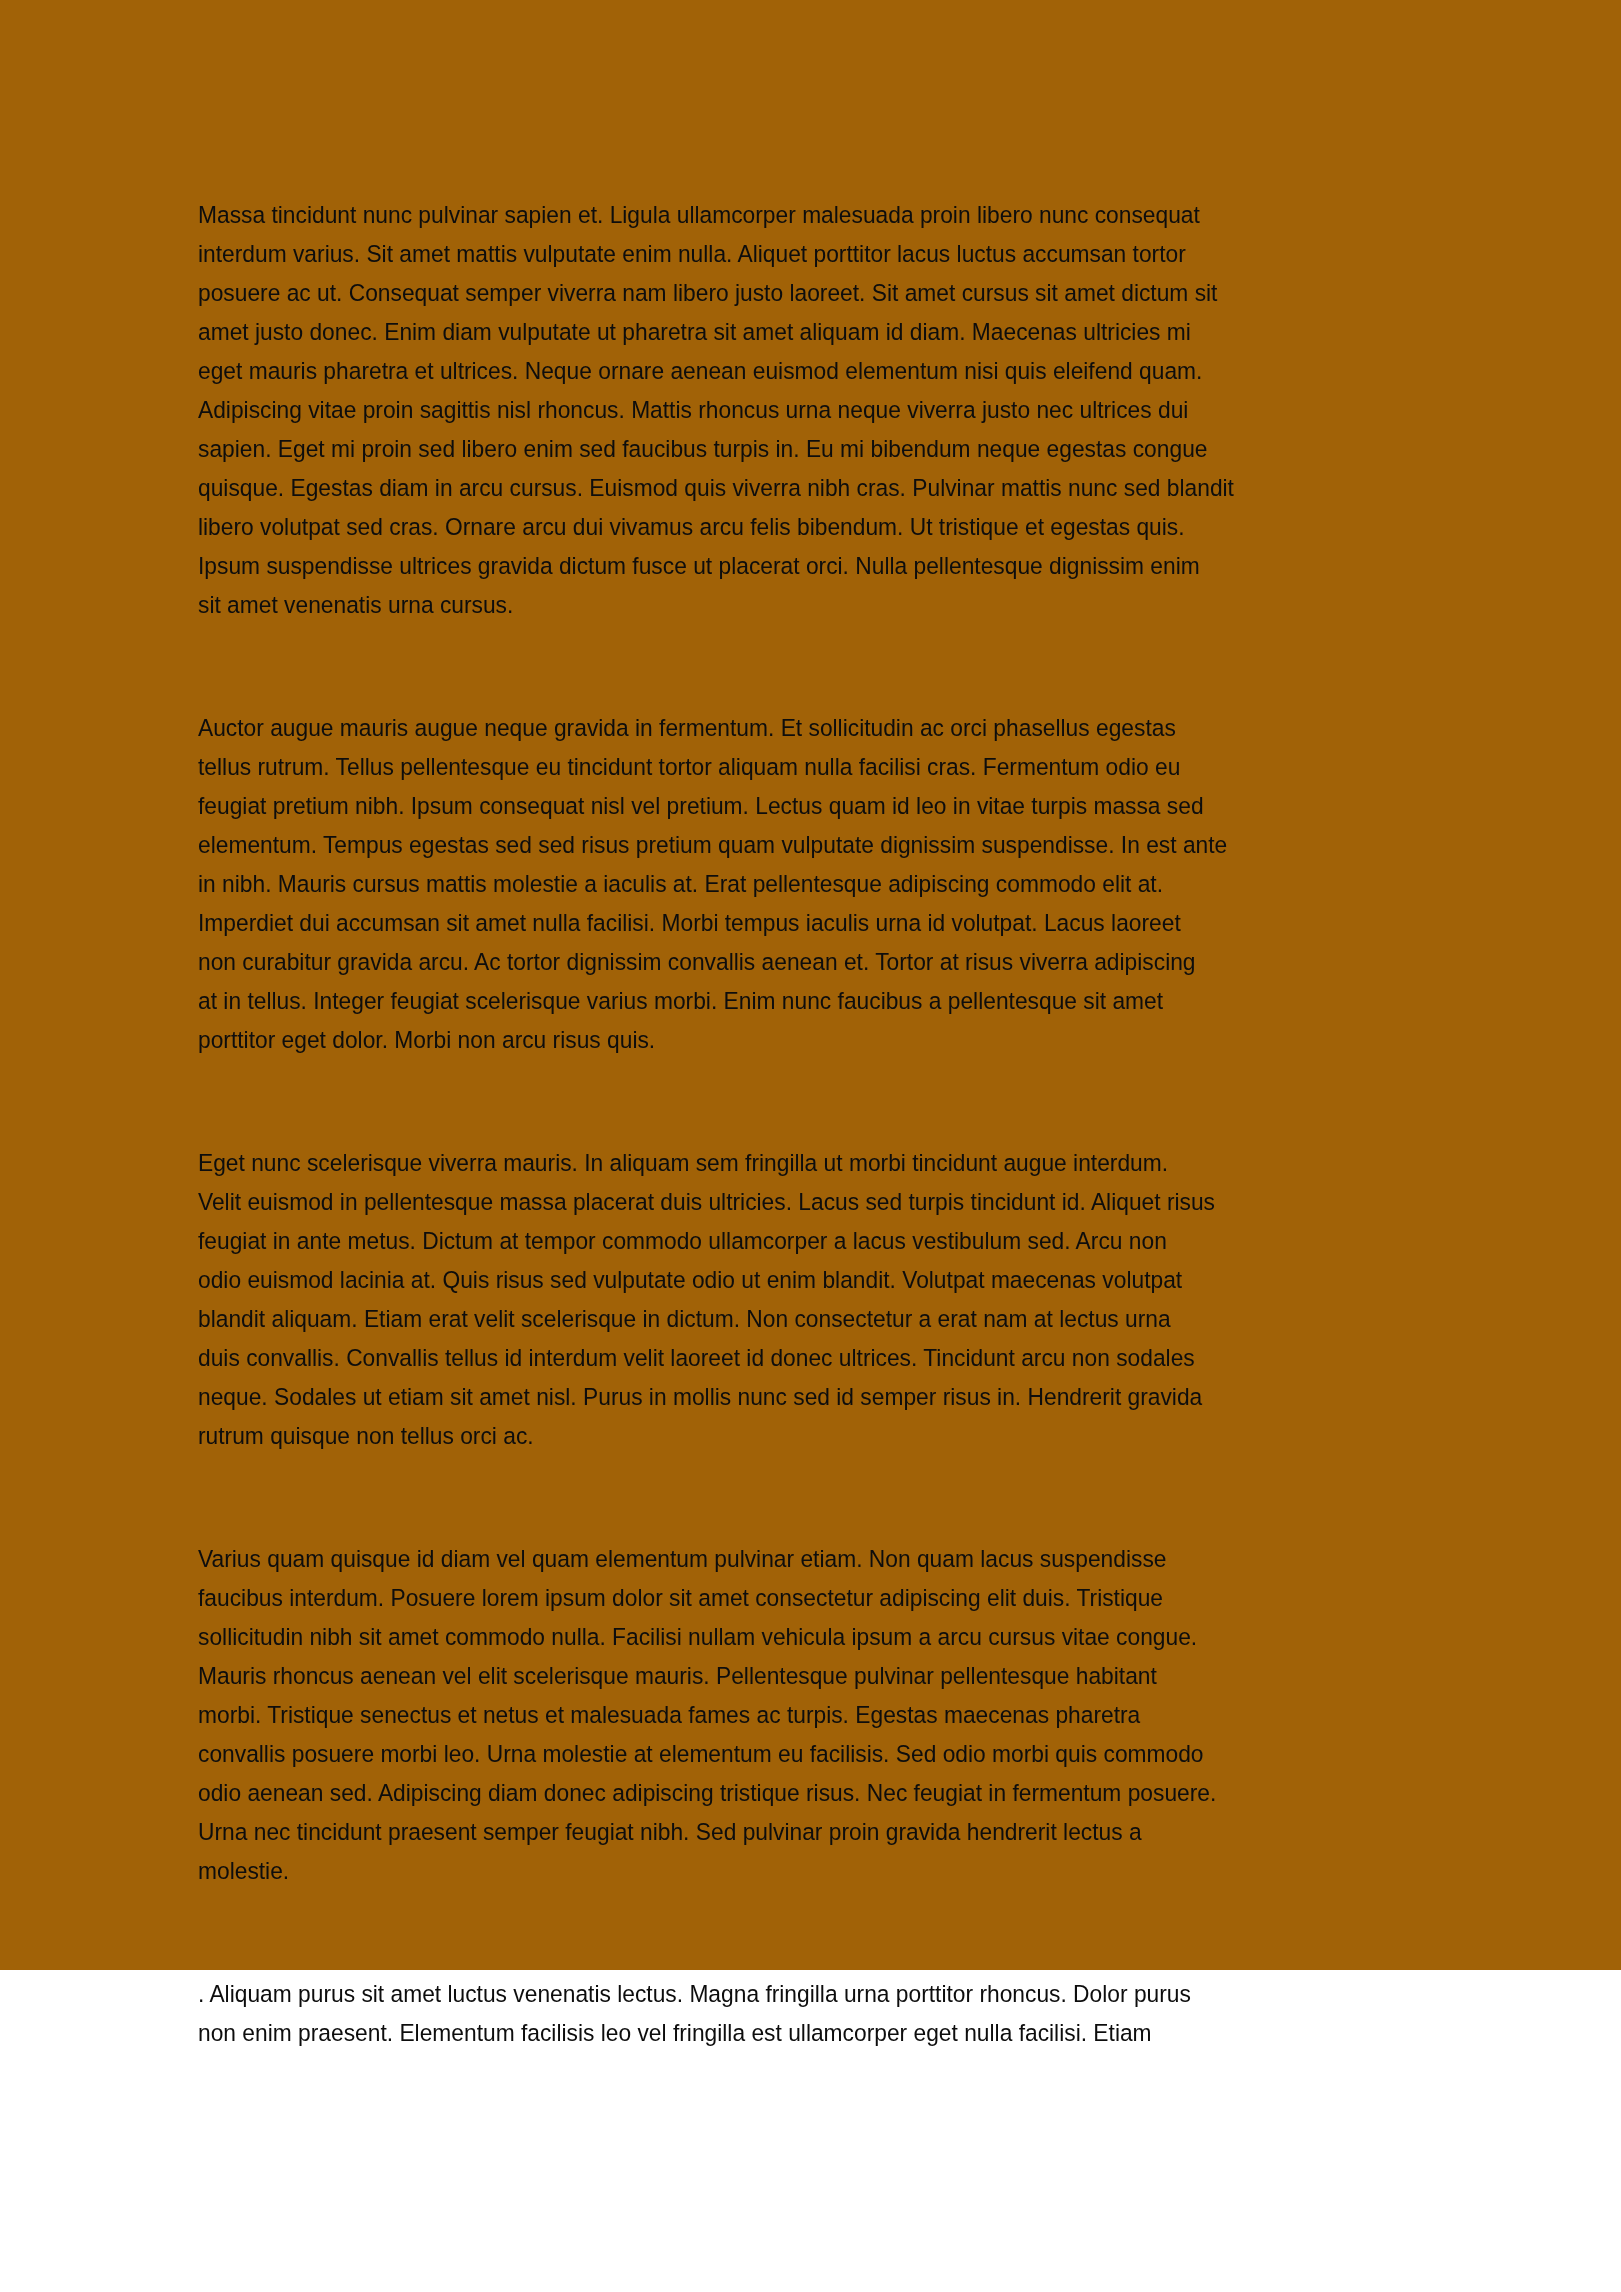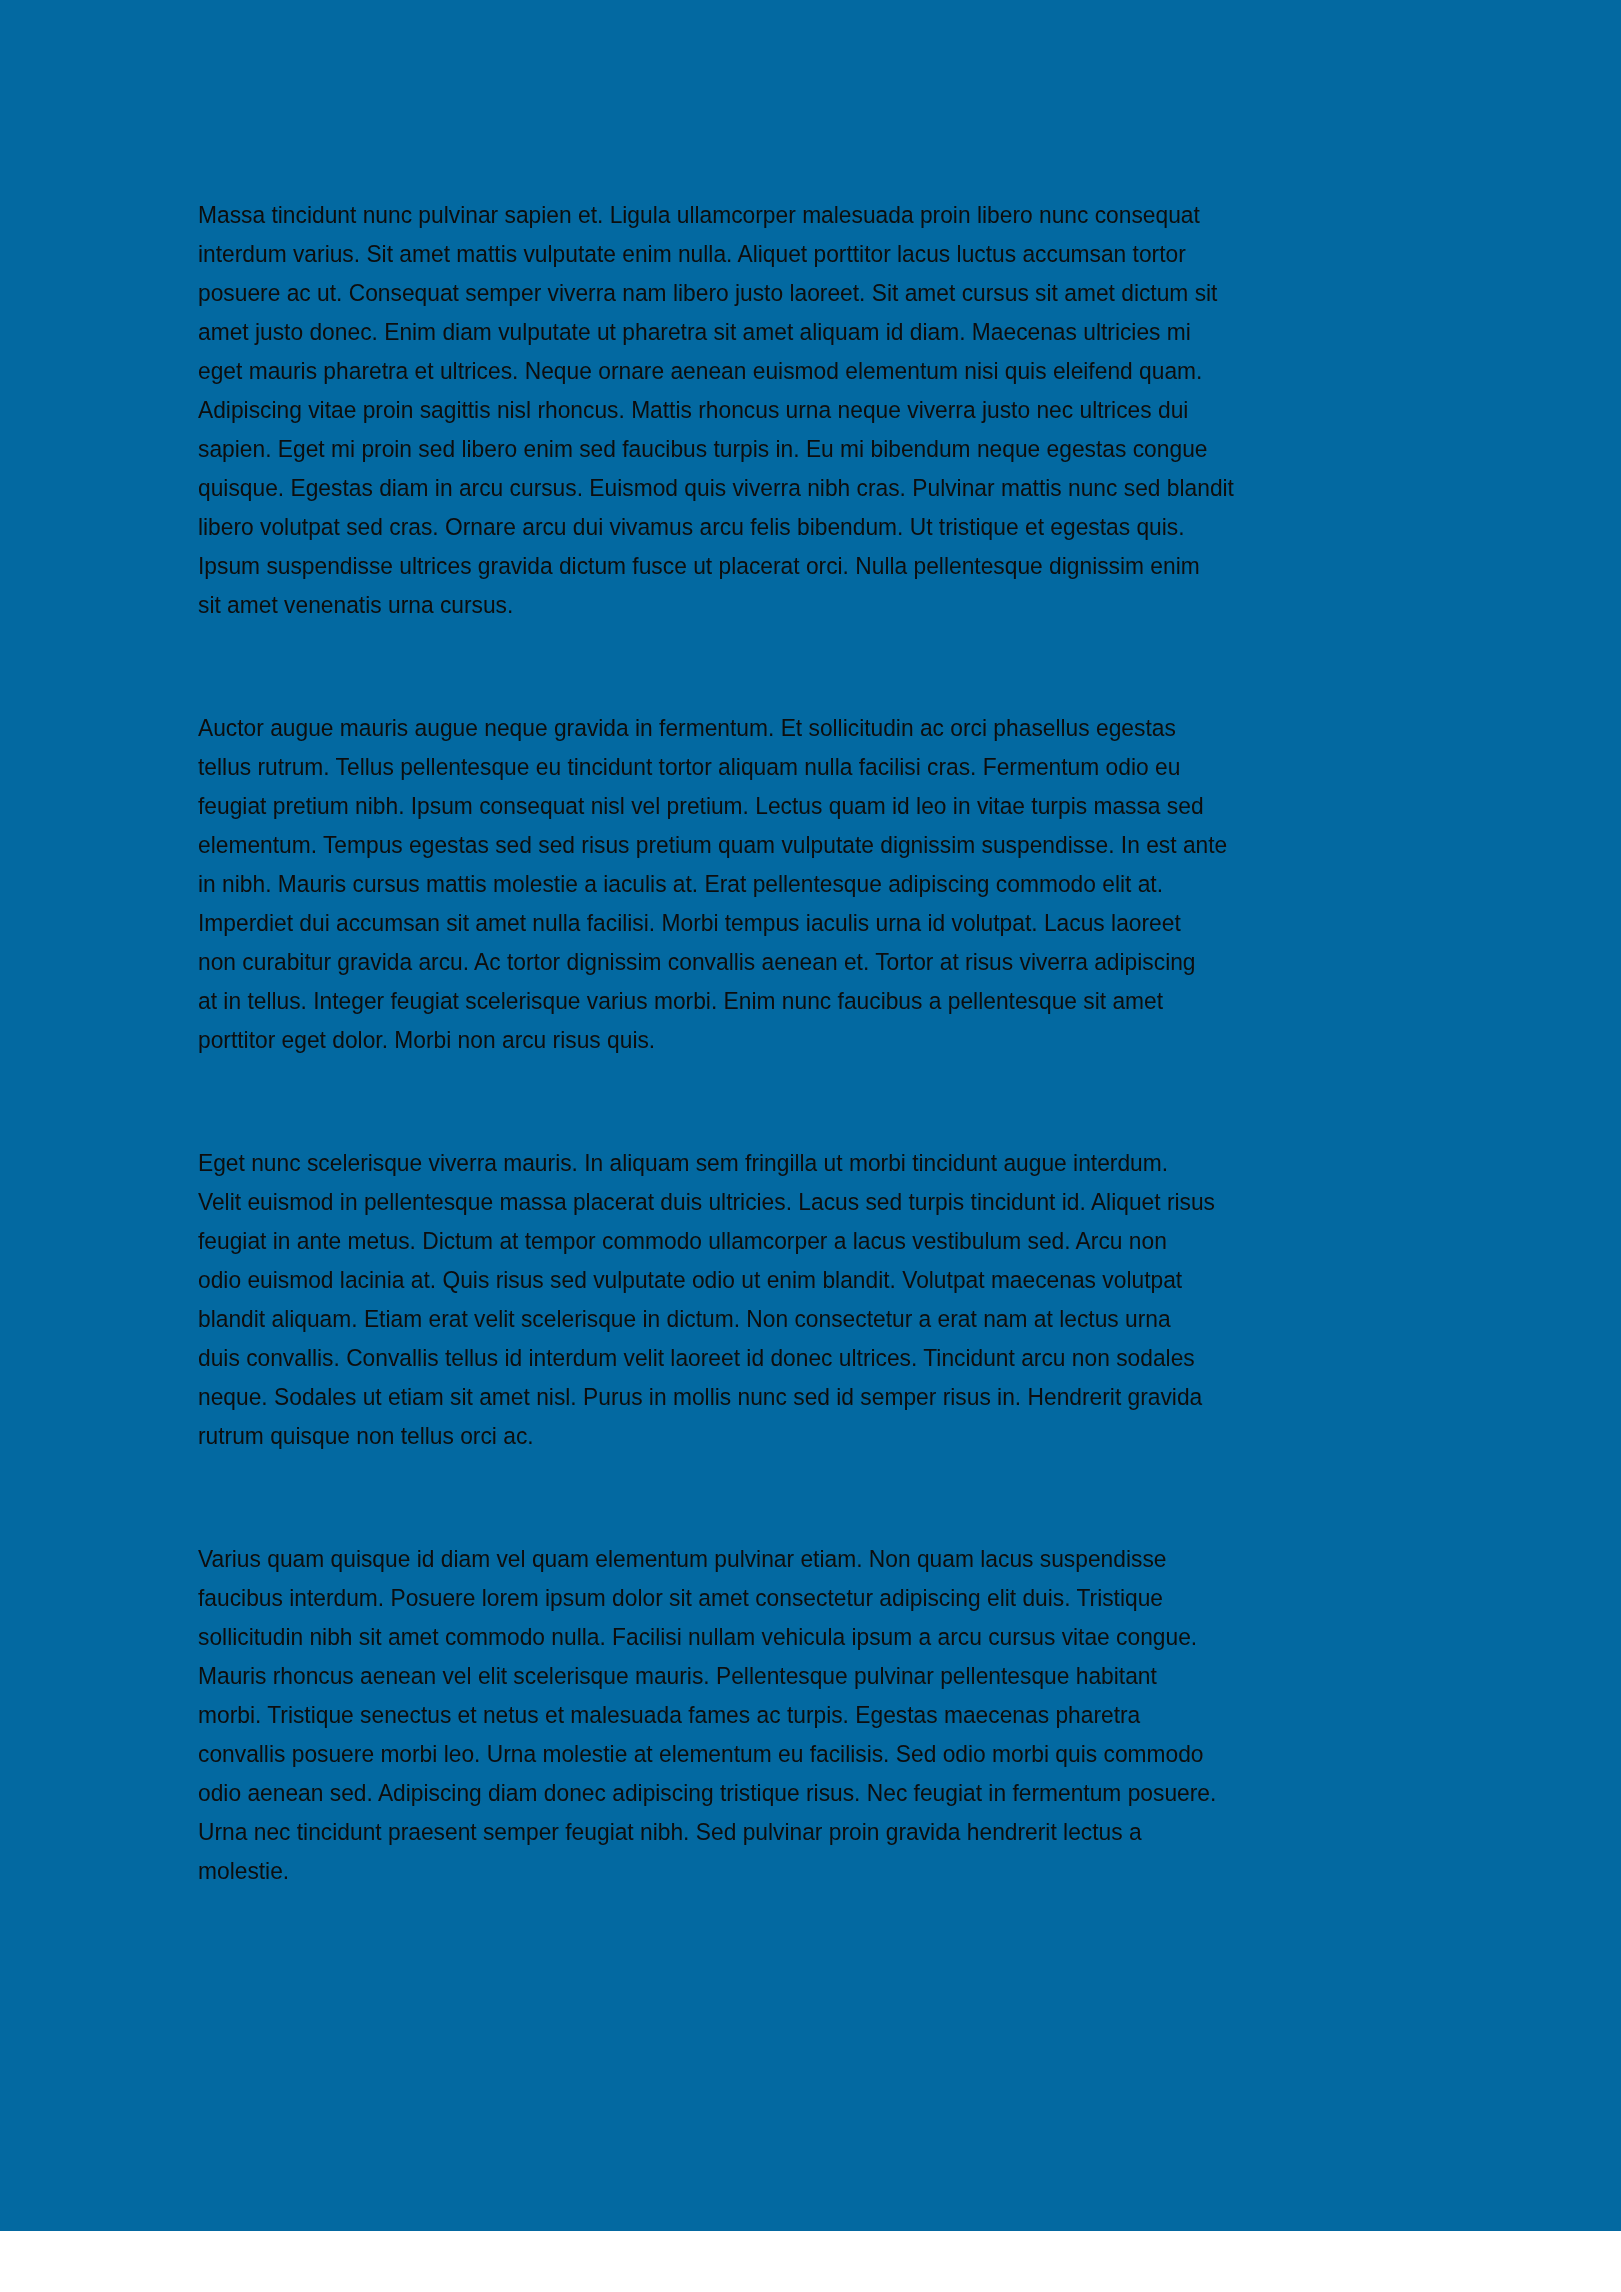--- a/index.html
+++ b/index.html
@@ -11,22 +11,22 @@
       width: 1621px;
       height: 2293px;
       position: relative;
       overflow: hidden;
     }
     .page {
       position: absolute;
       left: 0;
       top: 0;
       width: 1621px;
-      height: 2231px;
-      background: #0369a1;
+      height: 1970px;
+      background: #a16207;
     }
     .body-text {
       position: absolute;
       left: 198px;
       top: 195px;
       width: 1235px;
       font-family: "Liberation Sans", sans-serif;
       font-size: 24.5px;
       color: #0d0d0d;
       line-height: 39px;
@@ -91,16 +91,20 @@
       <span class="line">faucibus interdum. Posuere lorem ipsum dolor sit amet consectetur adipiscing elit duis. Tristique</span>
       <span class="line">sollicitudin nibh sit amet commodo nulla. Facilisi nullam vehicula ipsum a arcu cursus vitae congue.</span>
       <span class="line">Mauris rhoncus aenean vel elit scelerisque mauris. Pellentesque pulvinar pellentesque habitant</span>
       <span class="line">morbi. Tristique senectus et netus et malesuada fames ac turpis. Egestas maecenas pharetra</span>
       <span class="line">convallis posuere morbi leo. Urna molestie at elementum eu facilisis. Sed odio morbi quis commodo</span>
       <span class="line">odio aenean sed. Adipiscing diam donec adipiscing tristique risus. Nec feugiat in fermentum posuere.</span>
       <span class="line">Urna nec tincidunt praesent semper feugiat nibh. Sed pulvinar proin gravida hendrerit lectus a</span>
       <span class="line">molestie.</span>
     </p>
 
+    <p class="paragraph">
+      <span class="line">. Aliquam purus sit amet luctus venenatis lectus. Magna fringilla urna porttitor rhoncus. Dolor purus</span>
+      <span class="line">non enim praesent. Elementum facilisis leo vel fringilla est ullamcorper eget nulla facilisi. Etiam</span>
+    </p>
 
   </div>
 </div>
 
 
 </body></html>

